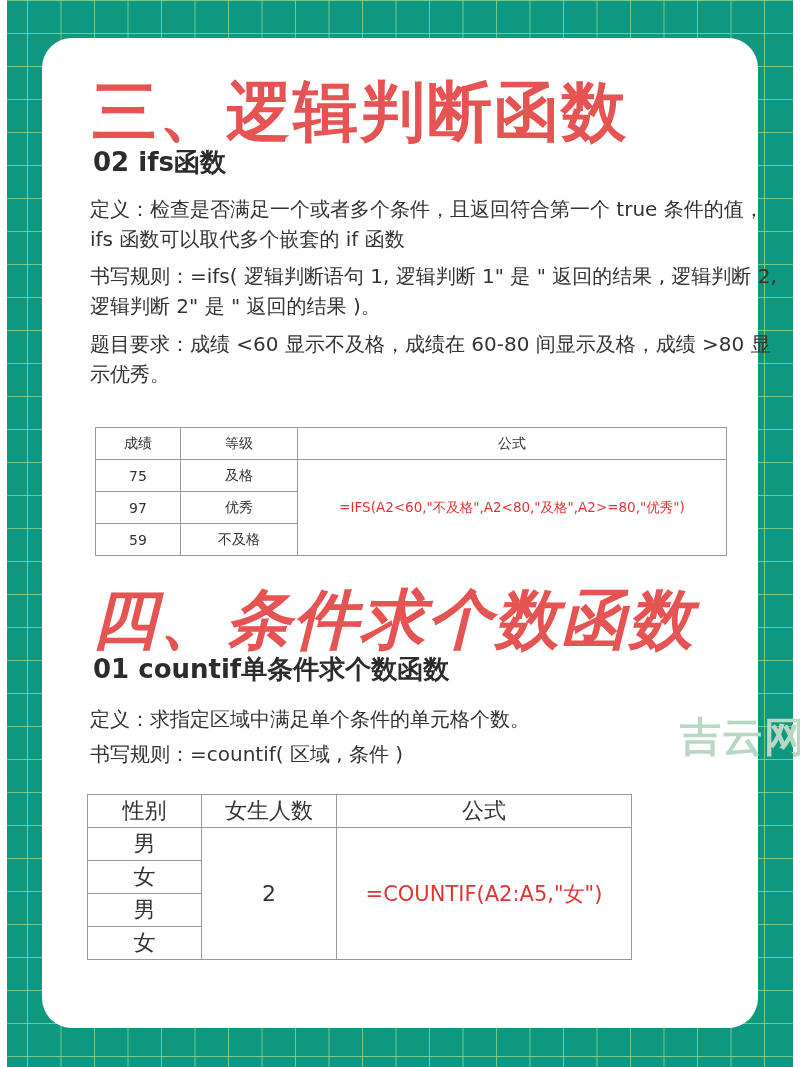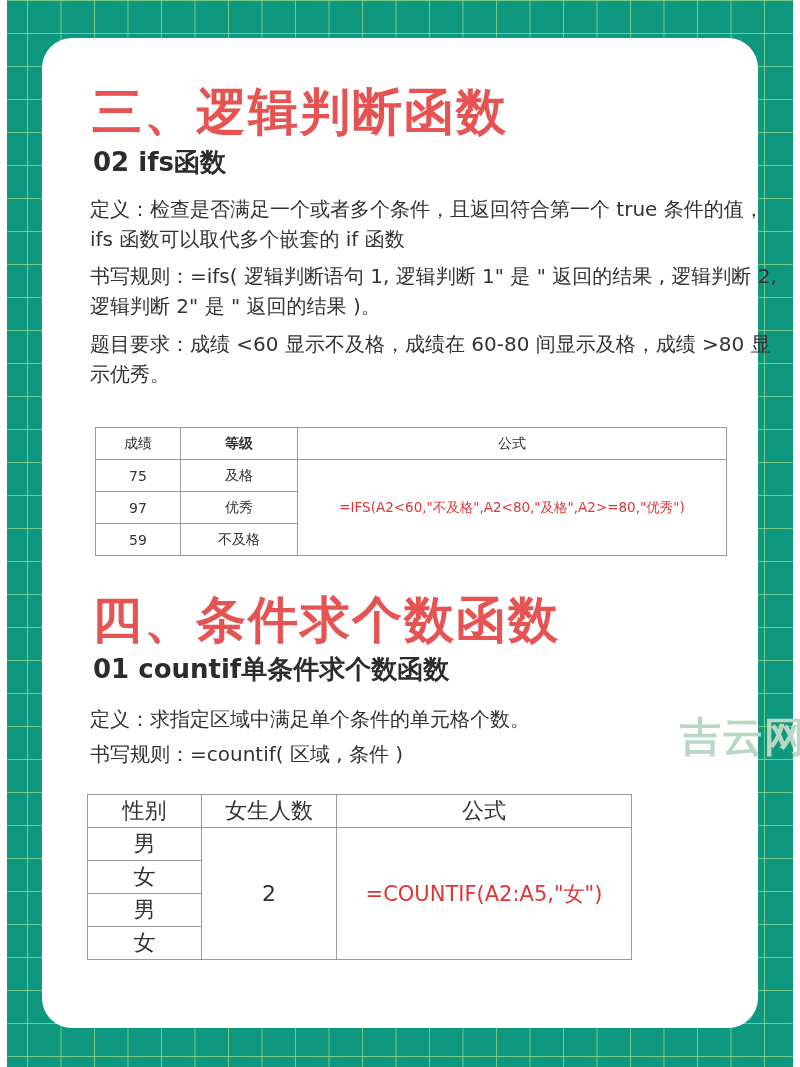--- a/index.html
+++ b/index.html
@@ -16,21 +16,21 @@
         linear-gradient(to bottom, rgba(150,220,140,0.75) 1px, transparent 1px);
       background-size: 33.5px 33px;
       background-position: 20px 0px;
     }
     .card {
       position: absolute; left: 42px; top: 38px; width: 716px; height: 990px;
       background: #ffffff; border-radius: 30px;
     }
     .abs { position: absolute; white-space: nowrap; }
     .h1 {
-      color: #e55353; font-weight: bold; font-size: 50px; letter-spacing: 2px;
+      color: #e55353; font-weight: bold; font-size: 65px; letter-spacing: 2px;
       line-height: 56px;
     }
     .h2 {
       color: #2c2c2c; font-weight: bold; font-size: 26px; line-height: 34px;
     }
     .p {
       color: #333333; font-size: 20px; line-height: 20px;
     }
     table { border-collapse: collapse; position: absolute; }
     td, th {
@@ -63,40 +63,40 @@
 <div class="abs p" style="left:90px; top:229px;">ifs 函数可以取代多个嵌套的 if 函数</div>
 <div class="abs p" style="left:90px; top:266px;">书写规则：=ifs( 逻辑判断语句 1, 逻辑判断 1" 是 " 返回的结果 , 逻辑判断 2,</div>
 <div class="abs p" style="left:90px; top:296px;">逻辑判断 2" 是 " 返回的结果 )。</div>
 <div class="abs p" style="left:90px; top:334px;">题目要求：成绩 &lt;60 显示不及格，成绩在 60-80 间显示及格，成绩 &gt;80 显</div>
 <div class="abs p" style="left:90px; top:364px;">示优秀。</div>
 
 <table class="t1">
   <tbody>
       <tr>
     <th style="width:84px;">成绩</th>
-    <th style="width:116px;font-weight:bold;">等级</th>
+    <th style="width:116px;">等级</th>
     <th>公式</th>
   </tr>
   <tr>
     <td>75</td>
     <td>及格</td>
     <td rowspan="3" class="formula">=IFS(A2&lt;60,"不及格",A2&lt;80,"及格",A2&gt;=80,"优秀")</td>
   </tr>
   <tr>
     <td>97</td>
     <td>优秀</td>
   </tr>
   <tr>
     <td>59</td>
     <td>不及格</td>
   </tr>
 </tbody>
   </table>
 
-<div class="abs h1" style="left:92px; top:592px;">四、条件求个数函数</div>
+<div class="abs h1" style="left:92px; top:592px;font-style:italic;">四、条件求个数函数</div>
 <div class="abs h2" style="left:93px; top:652px;">01 countif单条件求个数函数</div>
 
 <div class="abs p" style="left:90px; top:709px;">定义：求指定区域中满足单个条件的单元格个数。</div>
 <div class="abs p" style="left:90px; top:744px;">书写规则：=countif( 区域 , 条件 )</div>
 
 <div class="abs watermark" style="left:680px; top:710px;">吉云网</div>
 
 <table class="t2">
   <tbody>
       <tr>

